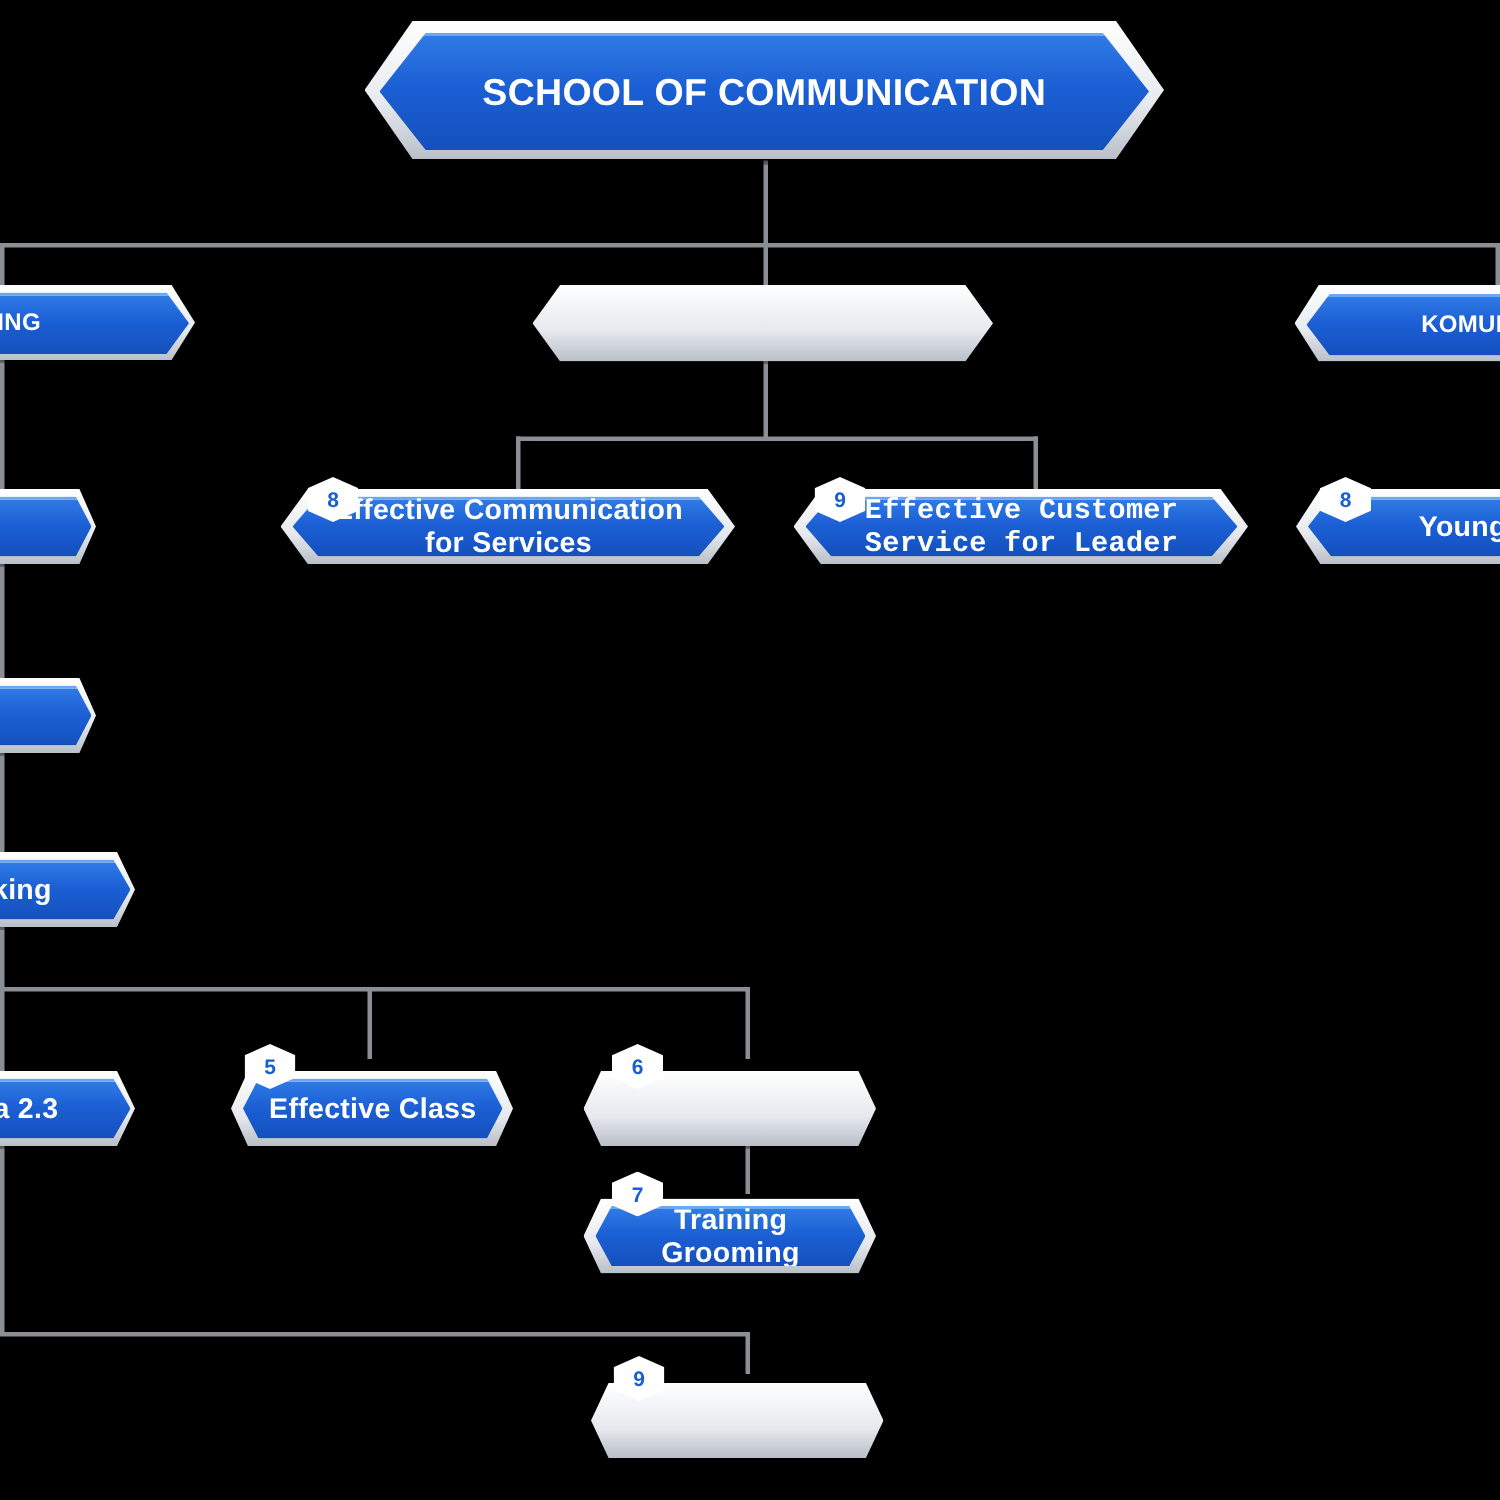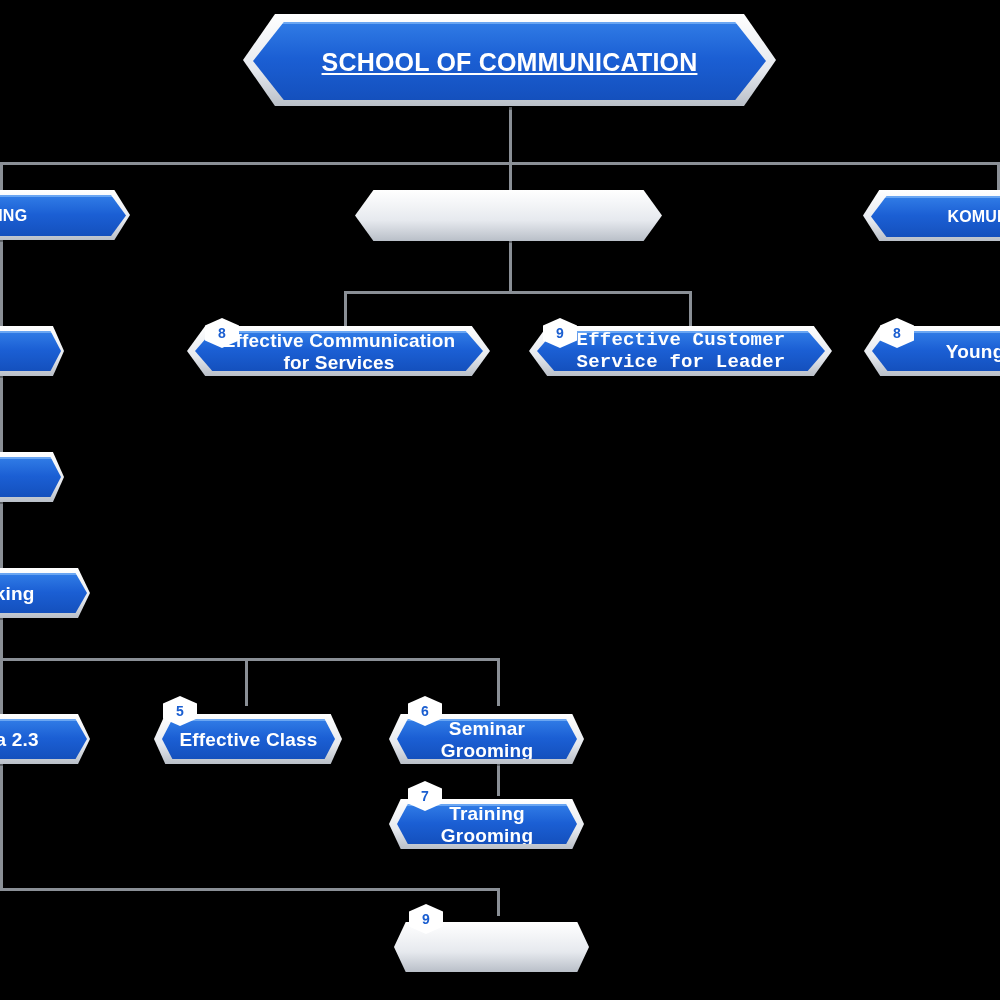--- a/index.html
+++ b/index.html
@@ -122,21 +122,21 @@
   <div class="line v" style="left:497px; top:658px; height:48px;"></div>
 
   <div class="line v" style="left:497px; top:762px; height:34px;"></div>
 
   <div class="line v" style="left:0px; top:658px; height:232px;"></div>
   <div class="line h" style="left:0px; top:888px; width:500px;"></div>
   <div class="line v" style="left:497px; top:888px; height:28px;"></div>
 
   <div class="shadow" style="left:253px; top:26px; width:525px; height:84px;"></div>
   <div class="frame" style="left:243px; top:14px; width:533px; height:92px;"></div>
-  <div class="node lvl-root" style="left:253px; top:22px; width:513px; height:78px;text-decoration:underline;">
+  <div class="node lvl-root" style="left:253px; top:22px; width:513px; height:78px;">
     <span class="label">SCHOOL OF COMMUNICATION</span>
   </div>
 
   <div class="shadow" style="left:-122px; top:198px; width:255px; height:44px;"></div>
   <div class="frame" style="left:-130px; top:190px; width:260px; height:50px;"></div>
   <div class="node lvl-cat" style="left:-124px; top:195px; width:250px; height:41px;">
     <span class="label">AKING</span>
   </div>
 
   <div class="shadow" style="left:364px; top:199px; width:297px; height:44px;"></div>
@@ -203,23 +203,20 @@
   <div class="frame" style="left:154px; top:714px; width:188px; height:50px;"></div>
   <div class="node lvl-item" style="left:162px; top:719px; width:173px; height:40px;">
     <span class="label">Effective Class</span>
   </div>
   <div class="badge" style="left:163px; top:696px;">
     <div class="inner">5</div>
   </div>
 
   <div class="shadow" style="left:398px; top:723px; width:187px; height:43px;"></div>
   <div class="frame" style="left:389px; top:714px; width:195px; height:50px;"></div>
-  <div class="node lvl-item" style="left:397px; top:719px; width:180px; height:40px;">
-    <span class="label">Seminar Grooming</span>
-  </div>
   <div class="badge" style="left:408px; top:696px;">
     <div class="inner">6</div>
   </div>
 
   <div class="shadow" style="left:398px; top:808px; width:187px; height:43px;"></div>
   <div class="frame" style="left:389px; top:799px; width:195px; height:50px;"></div>
   <div class="node lvl-item" style="left:397px; top:804px; width:180px; height:40px;">
     <span class="label">Training Grooming</span>
   </div>
   <div class="badge" style="left:408px; top:781px;">

